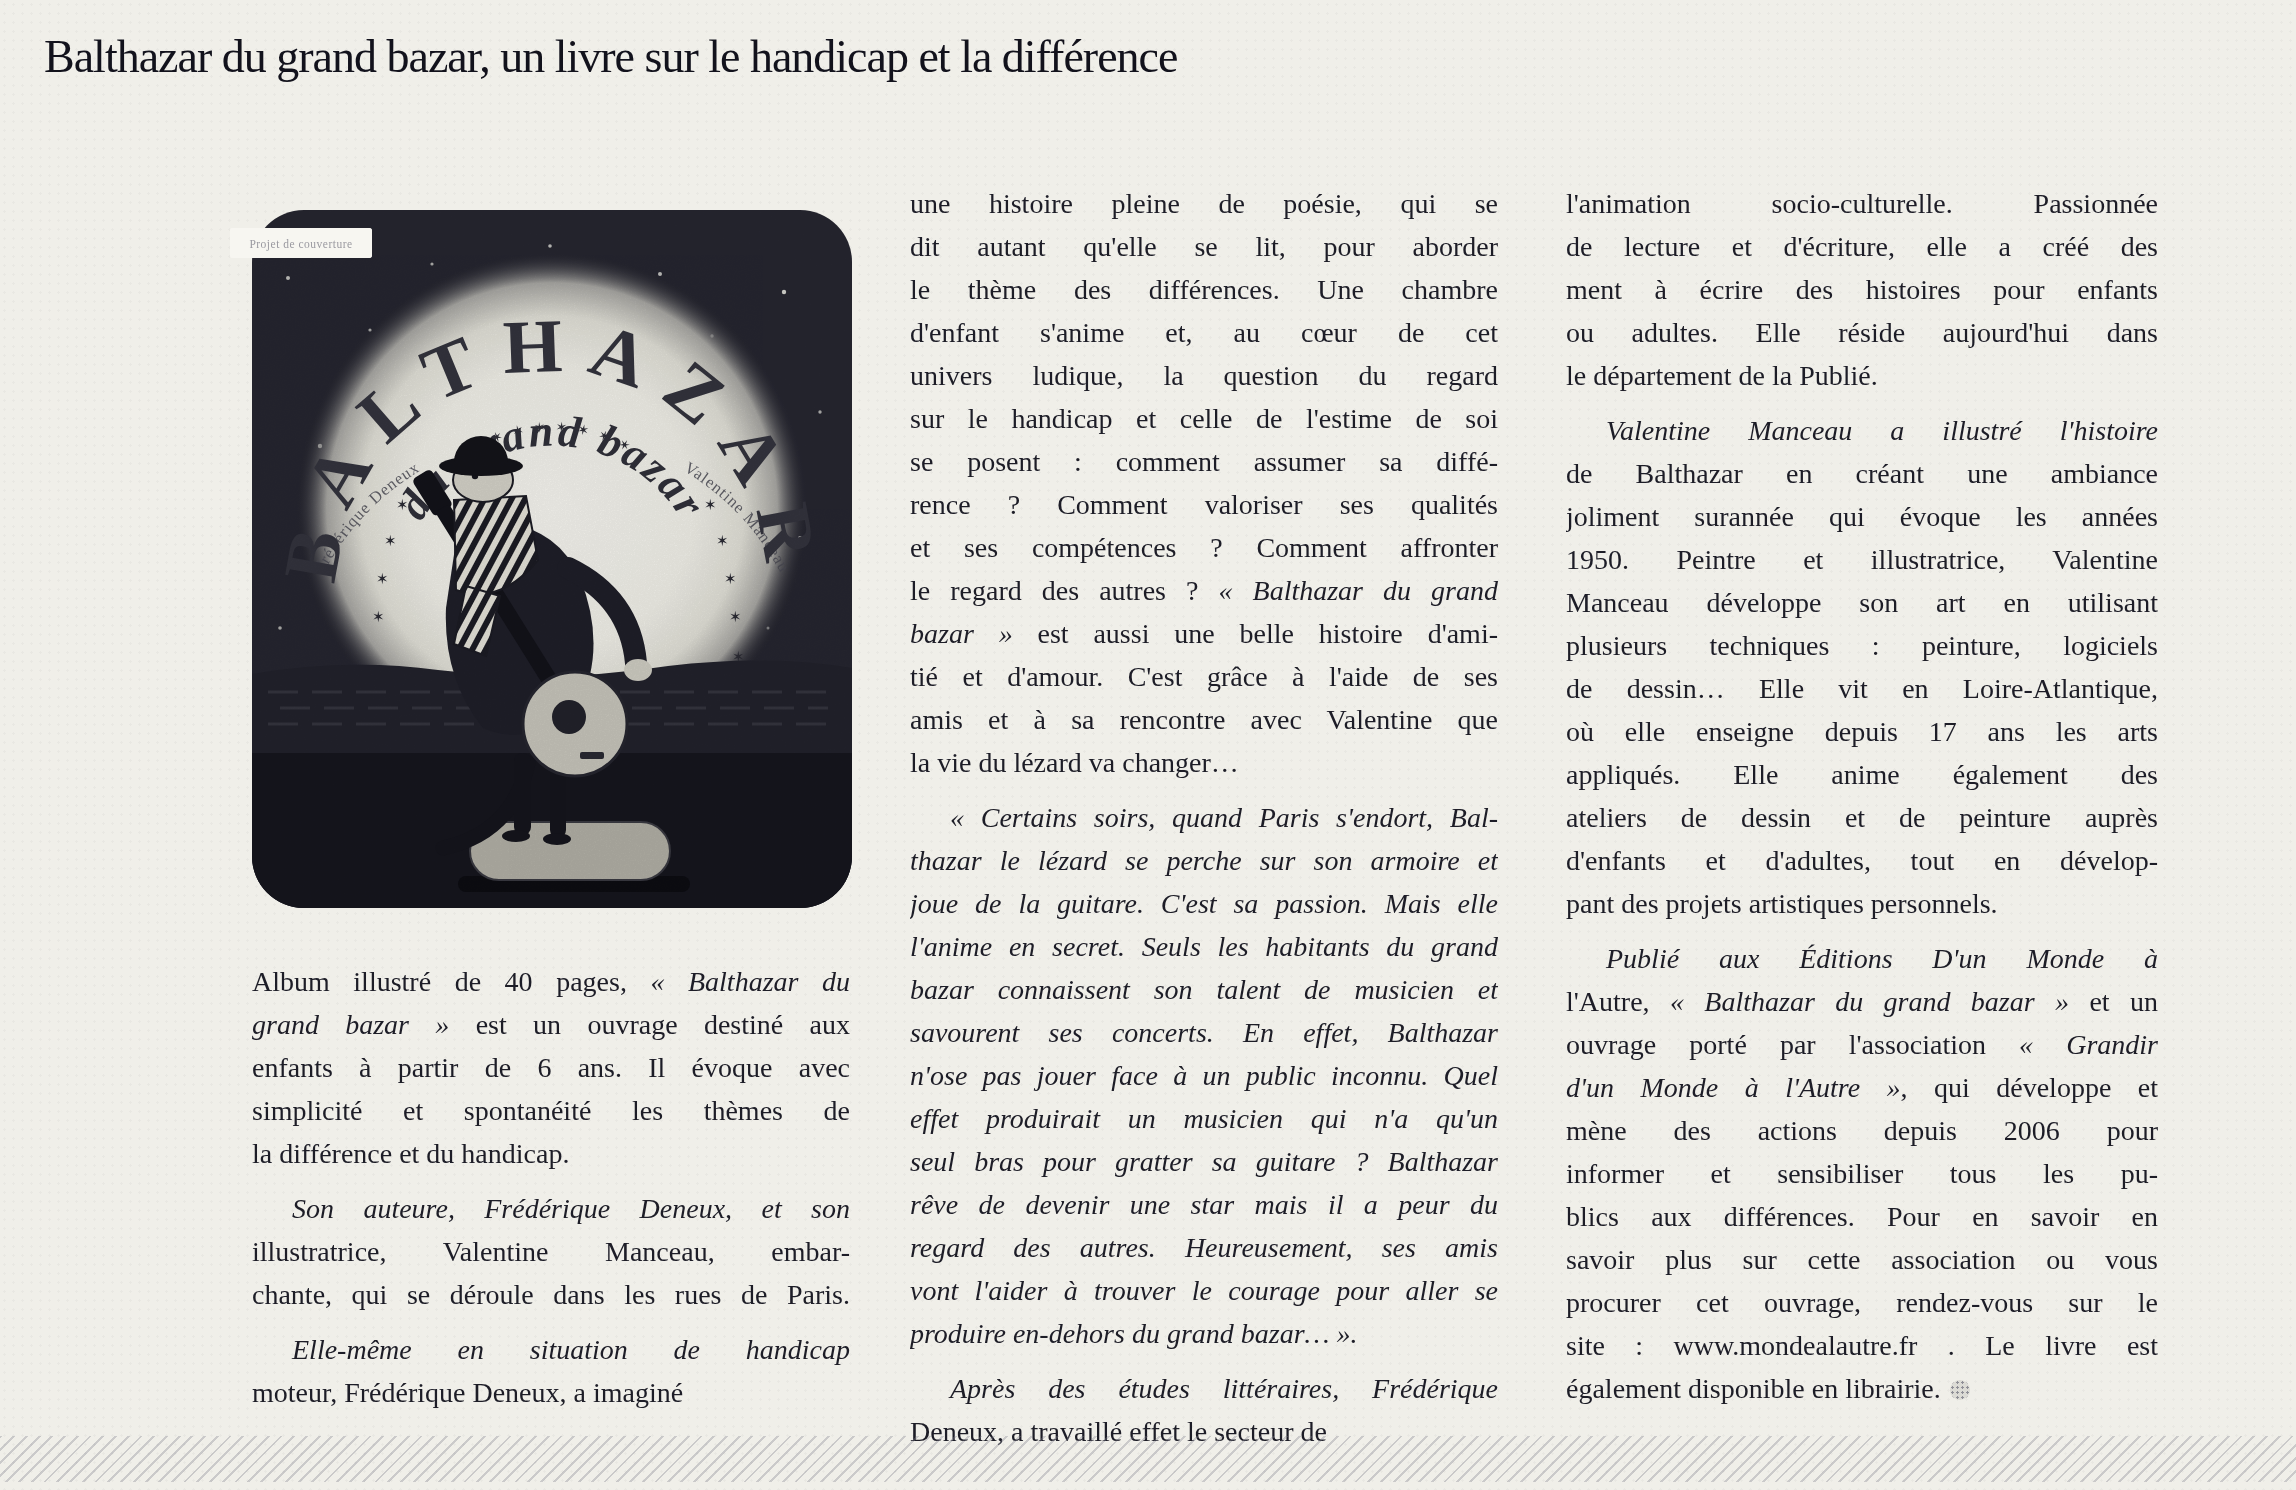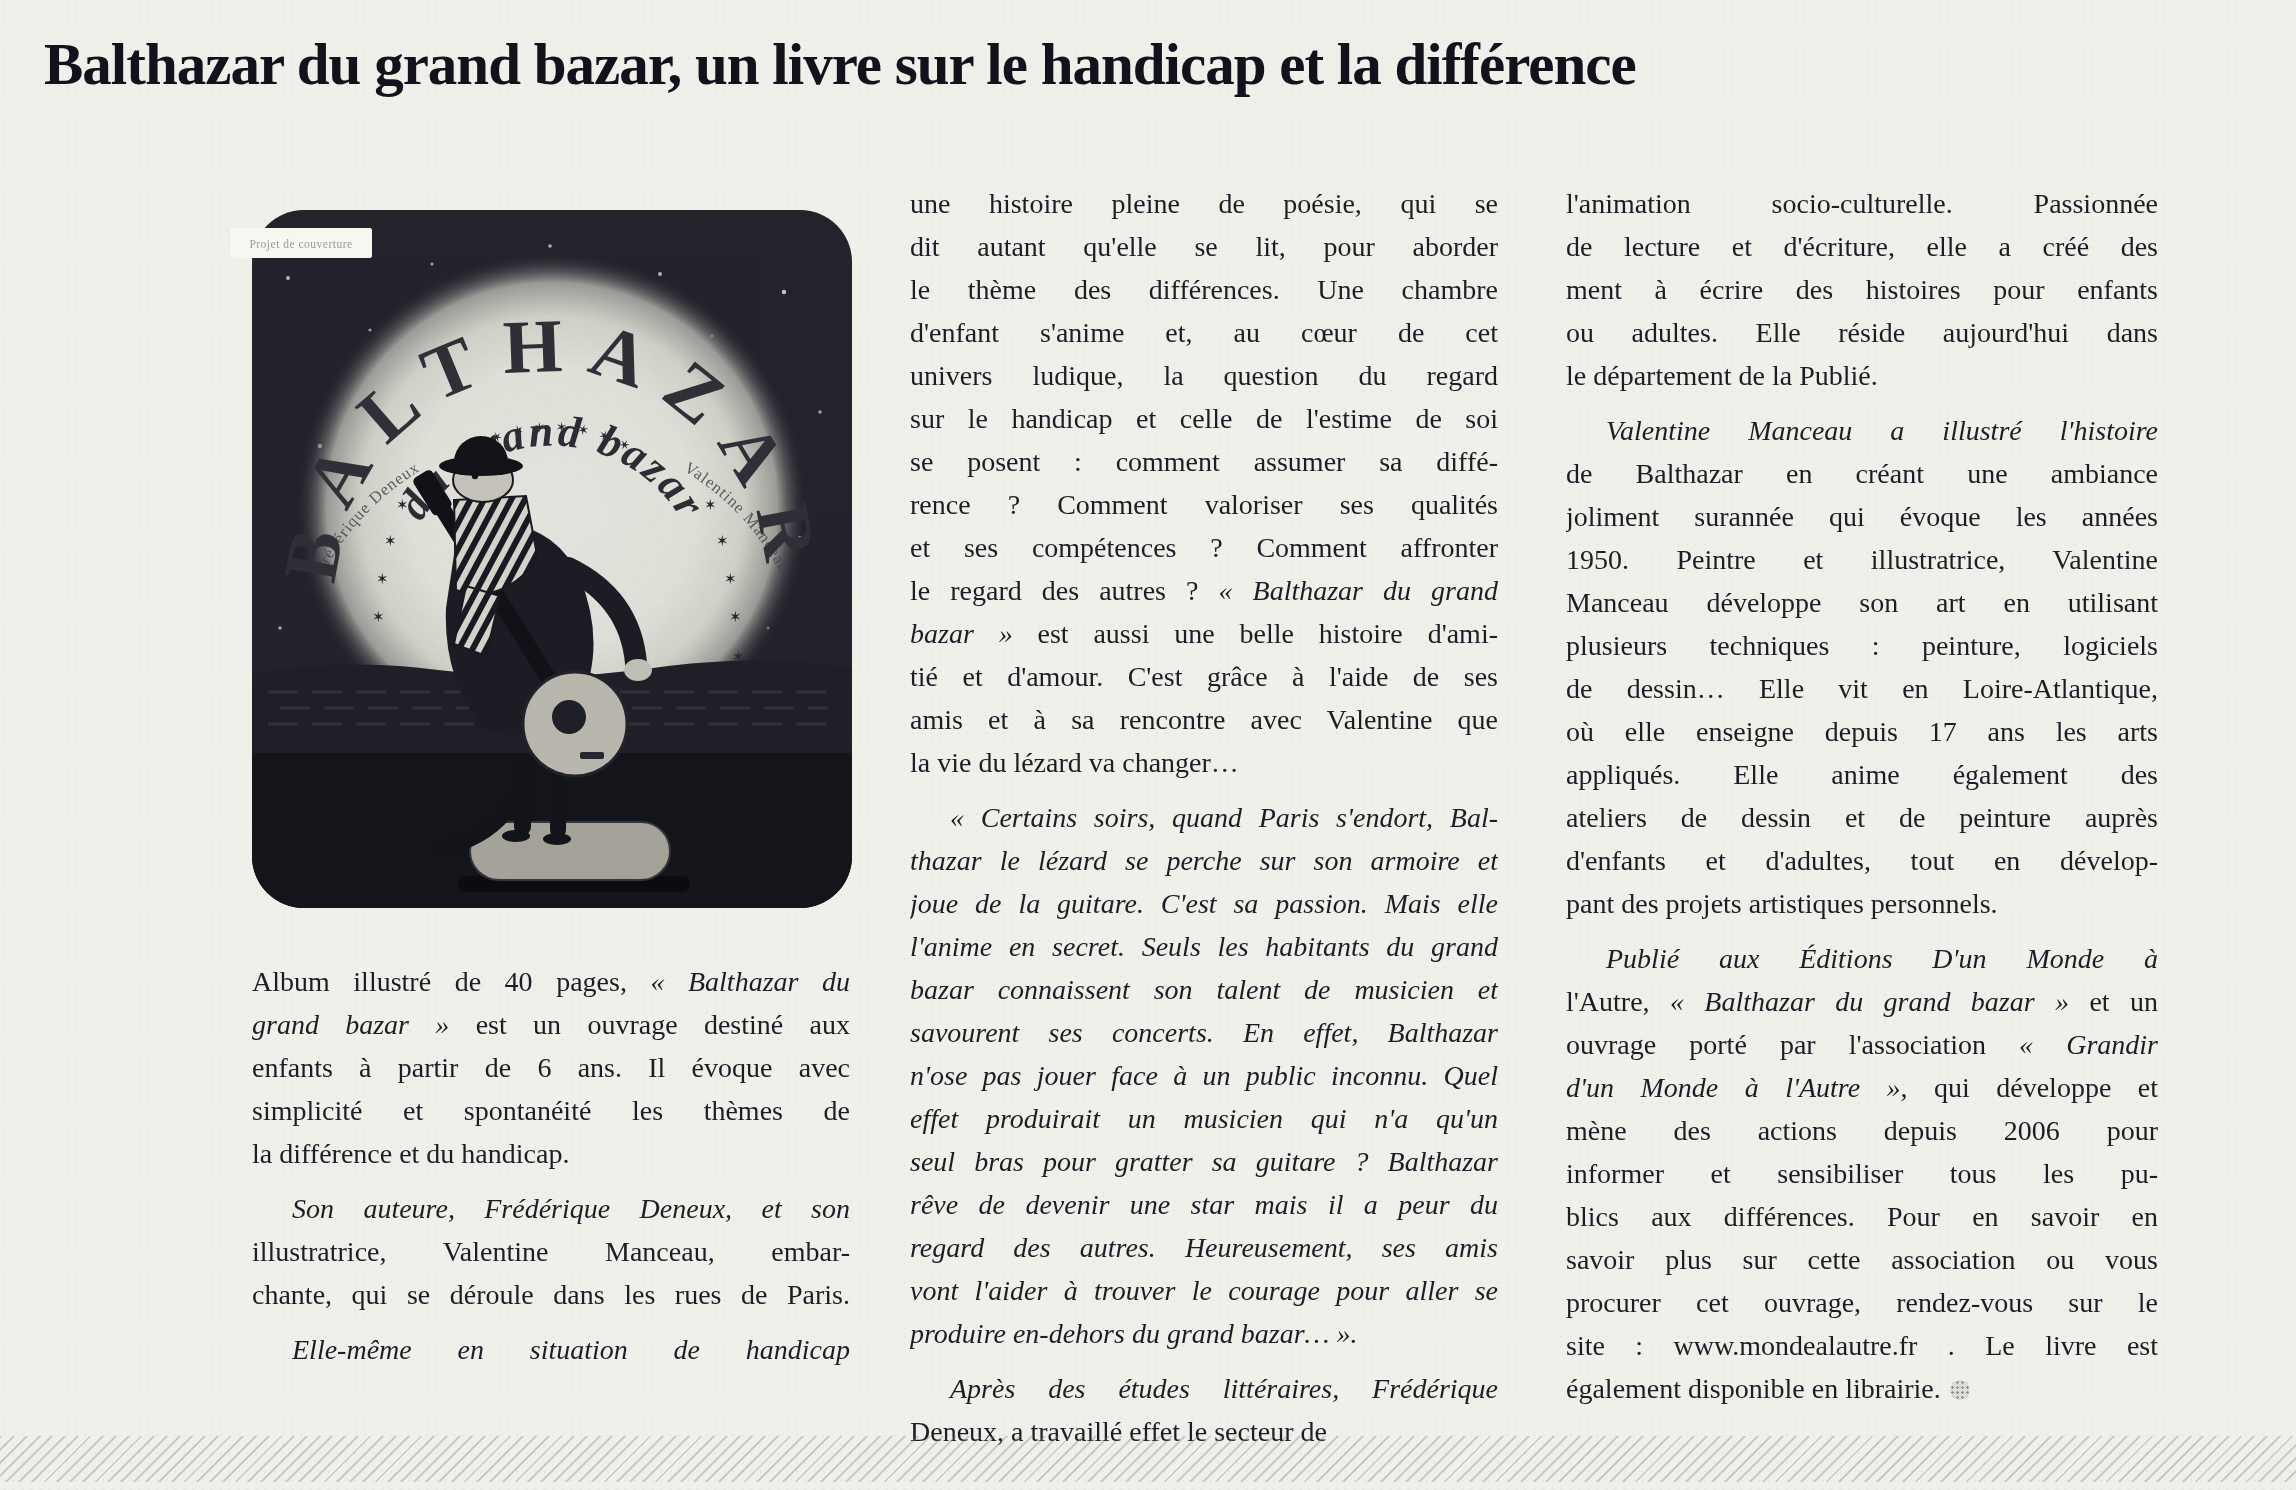--- a/index.html
+++ b/index.html
@@ -7,21 +7,21 @@
     width:2296px;height:1490px;position:relative;overflow:hidden;
     background-color:#f0efe9;
     background-image:radial-gradient(rgba(70,70,80,0.045) 1px, transparent 1.3px);
     background-size:9px 9px;
     font-family:"Liberation Serif", serif;
     color:#1d1d27;
   }
   .page{position:absolute;inset:0;}
   h1.headline{
     position:absolute;left:44px;top:30px;margin:0;
-    font-size:59px;font-weight:700;letter-spacing:-1px;white-space:nowrap;
+    font-size:46px;font-weight:400;letter-spacing:-1px;white-space:nowrap;
     color:#12121c;
   }
   .col{
     position:absolute;top:170px;
     font-size:28px;line-height:43px;
   }
   #caption-col{left:240px;top:948px;width:622px;}
   #col-2{left:898px;width:612px;}
   #col-3{left:1554px;width:616px;}
   .para{margin:12px;}
@@ -191,20 +191,21 @@
         <div class="line"><span>simplicité et spontanéité les thèmes de</span></div>
         <div class="line last"><span>la différence et du handicap.</span></div>
       </div>
       <div class="para">
         <div class="line indent"><span>Son auteure, Frédérique Deneux, et son</span></div>
         <div class="line"><span>illustratrice, Valentine Manceau, embar-</span></div>
         <div class="line"><span>chante, qui se déroule dans les rues de Paris.</span></div>
       </div>
       <div class="para">
         <div class="line indent"><span>Elle-même en situation de handicap</span></div>
+        <div class="line last"><span>moteur, Frédérique Deneux, a imaginé</span></div>
       </div>
     </div>
   <div class="col" id="col-2">
       <div class="para">
         <div class="line"><span>une histoire pleine de poésie, qui se</span></div>
         <div class="line"><span>dit autant qu'elle se lit, pour aborder</span></div>
         <div class="line"><span>le thème des différences. Une chambre</span></div>
         <div class="line"><span>d'enfant s'anime et, au cœur de cet</span></div>
         <div class="line"><span>univers ludique, la question du regard</span></div>
         <div class="line"><span>sur le handicap et celle de l'estime de soi</span></div>

